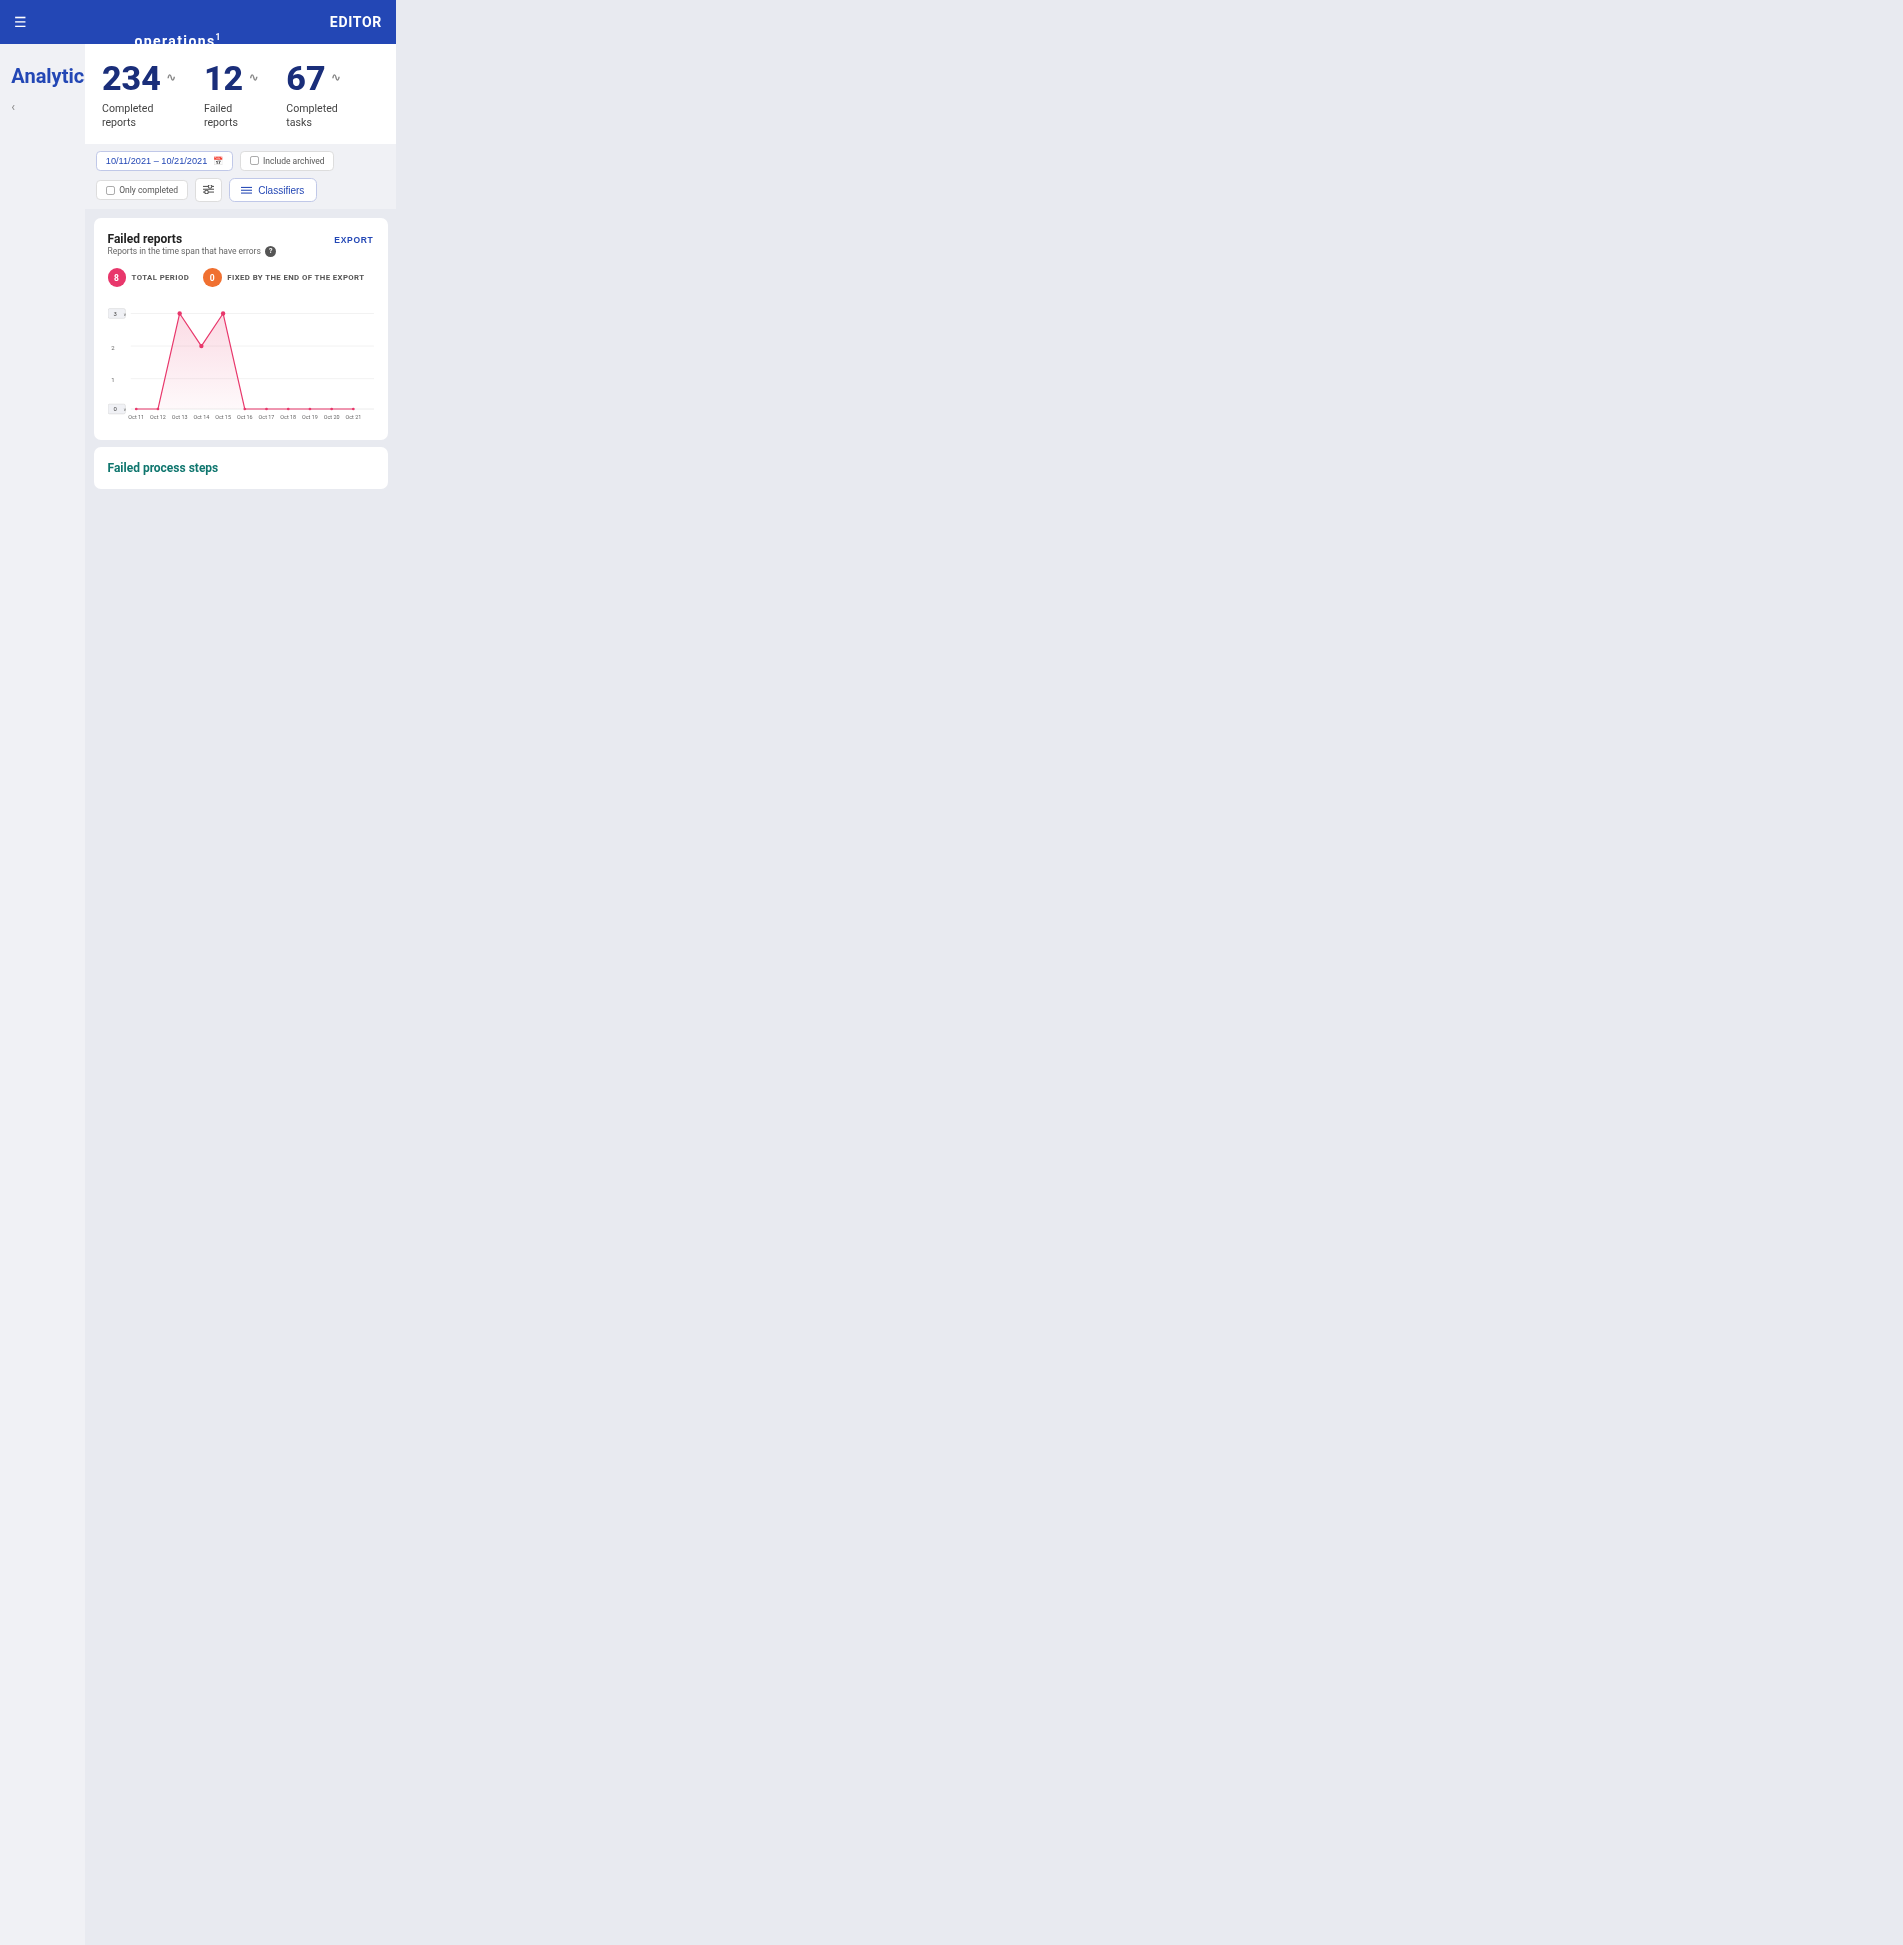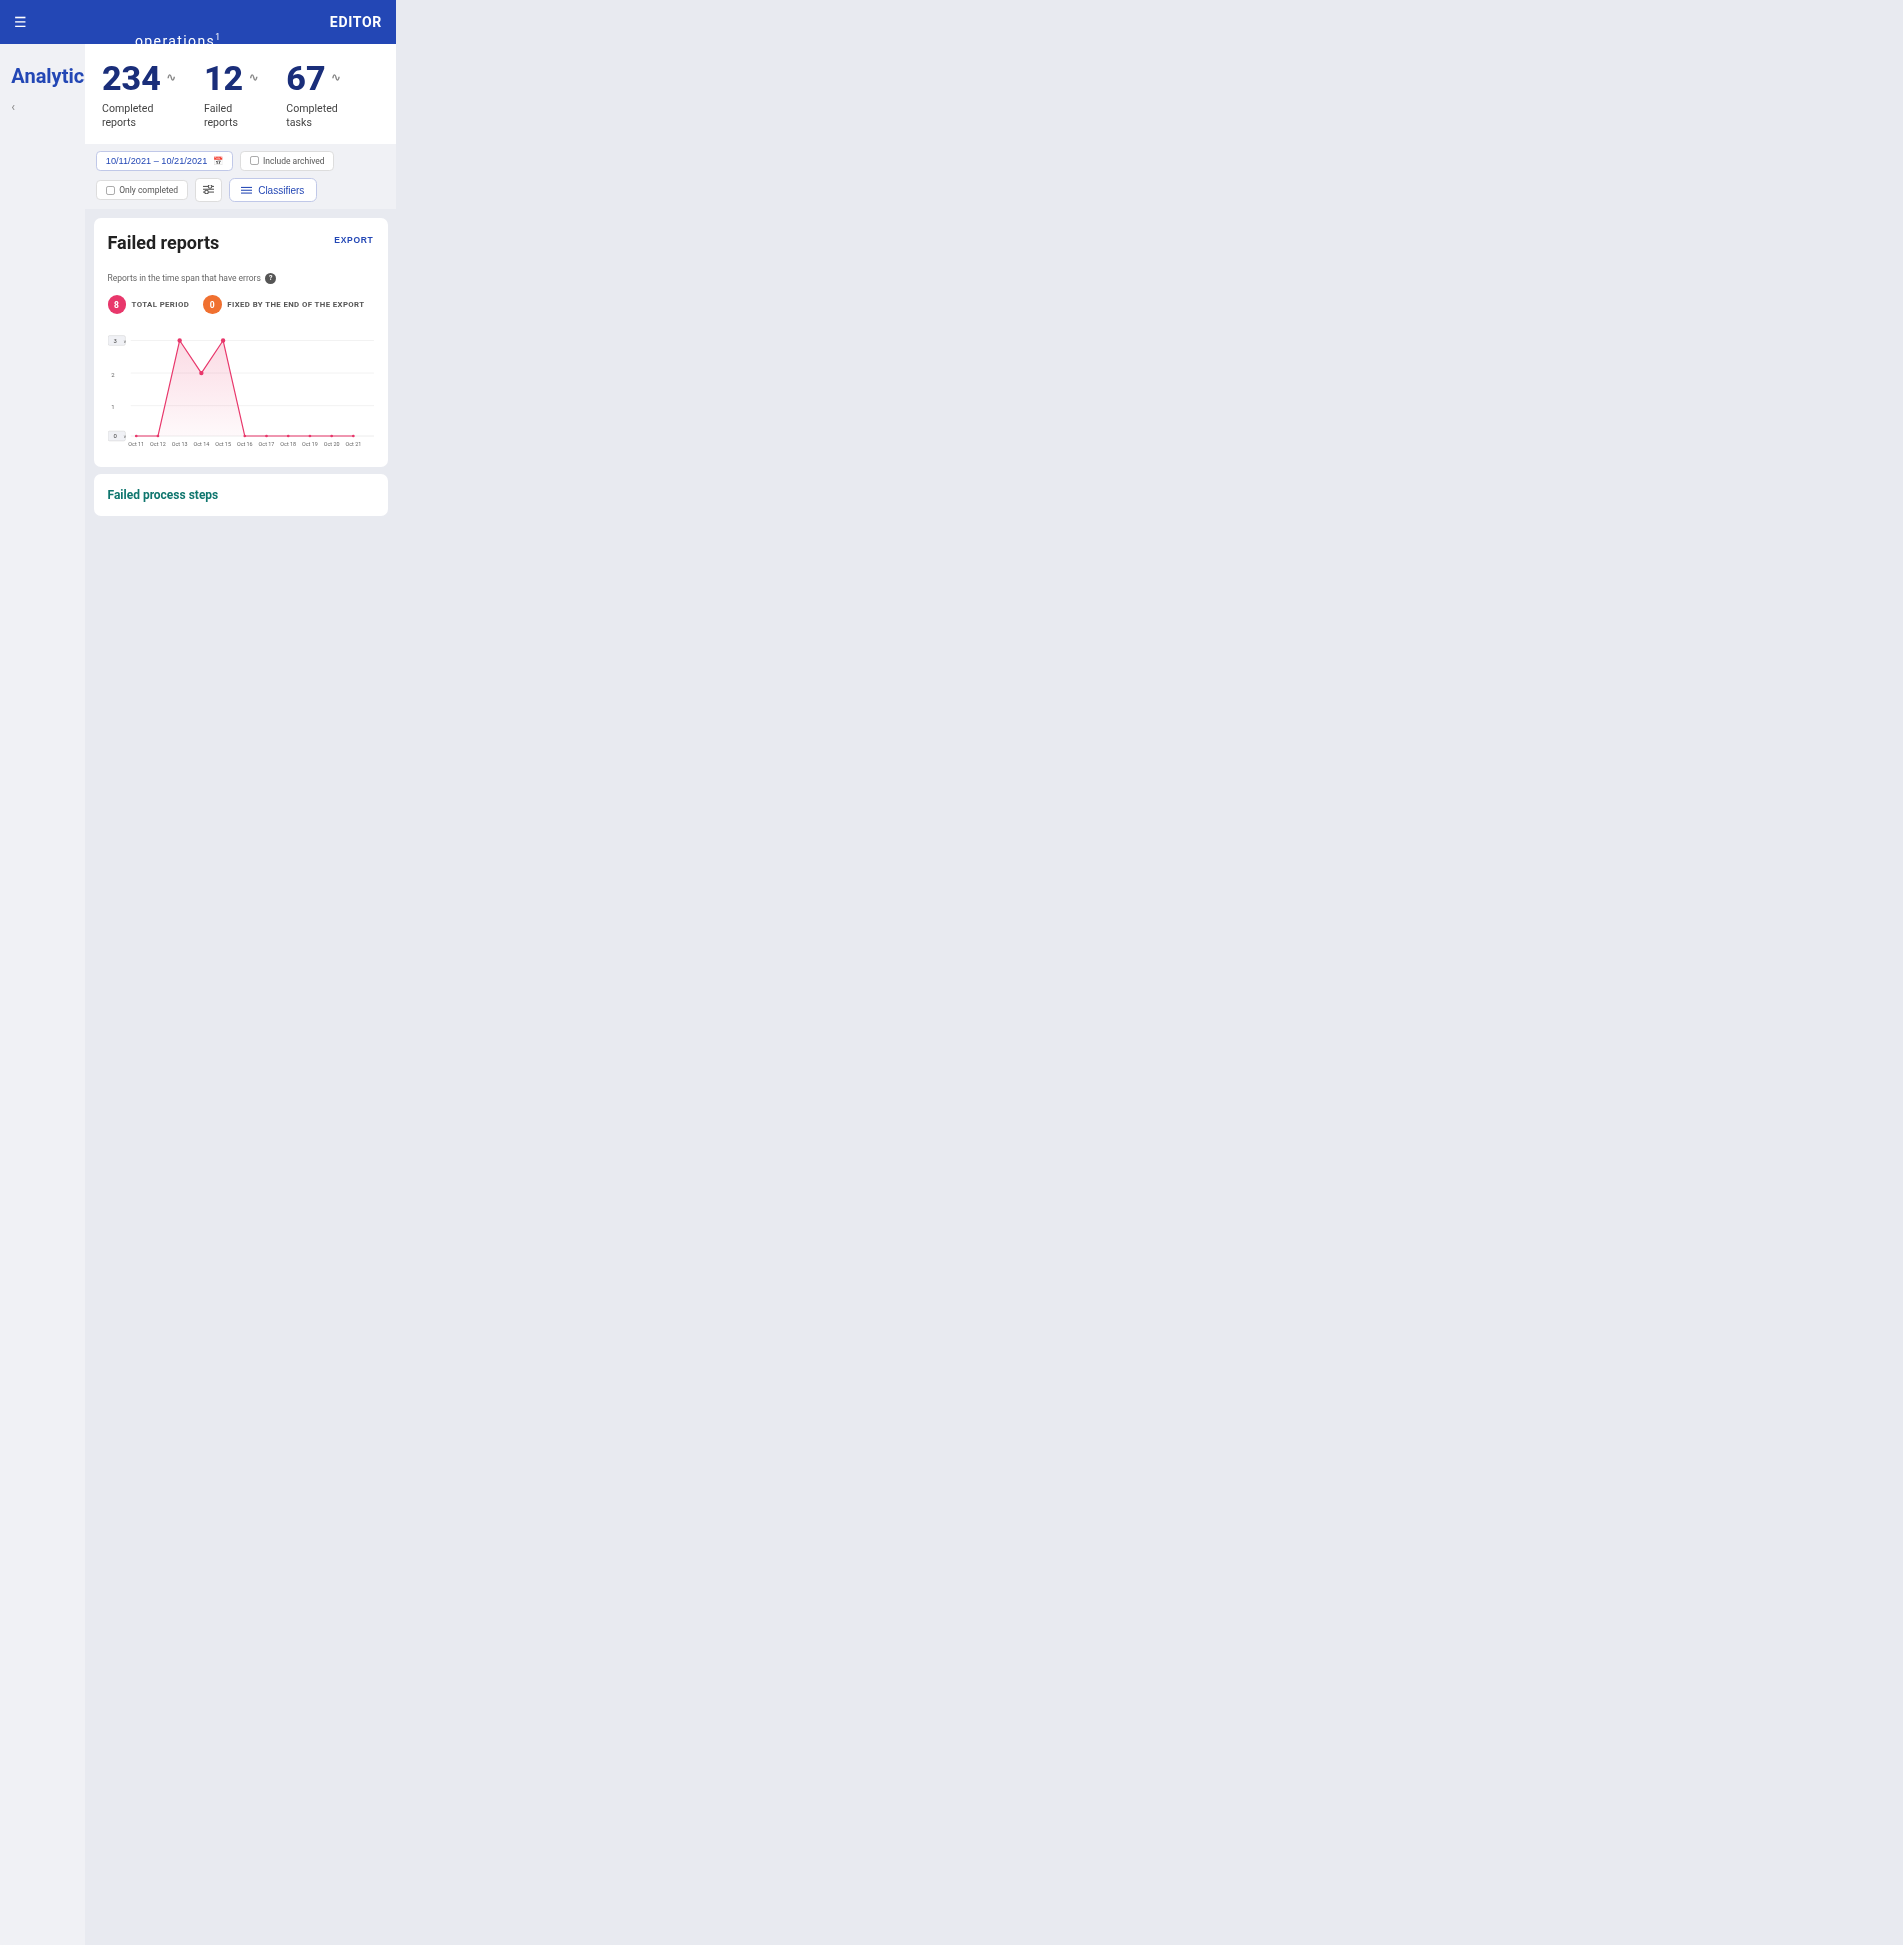--- a/index.html
+++ b/index.html
@@ -20,21 +20,21 @@
       height: 44px;
     }
     .header-menu-icon {
       color: white;
       font-size: 14px;
       cursor: pointer;
     }
     .header-title {
       color: white;
       font-size: 14px;
-      font-weight: 400;
+      font-weight: 700;
       letter-spacing: 1.4px;
       margin-top: 36px;
     }
     .header-title sup {
       font-size: 8.5px;
     }
     .header-editor {
       color: white;
       font-size: 14px;
       font-weight: 700;
@@ -165,24 +165,24 @@
     }
 
     
     .chart-card {
       background: white;
       margin: 8.5px 8.5px 7px;
       border-radius: 7px;
       padding: 14px 14px 11.3px;
     }
     .chart-card-title {
-      font-size: 18px;
+      font-size: 12px;
       font-weight: 700;
       color: #222;
-      margin-bottom: 20px;
+      margin-bottom: 0;
     }
     .chart-card-subtitle {
       font-size: 8.5px;
       color: #666;
       display: flex;
       align-items: center;
       gap: 4.2px;
       margin-bottom: 11.3px;
     }
     .help-icon {

